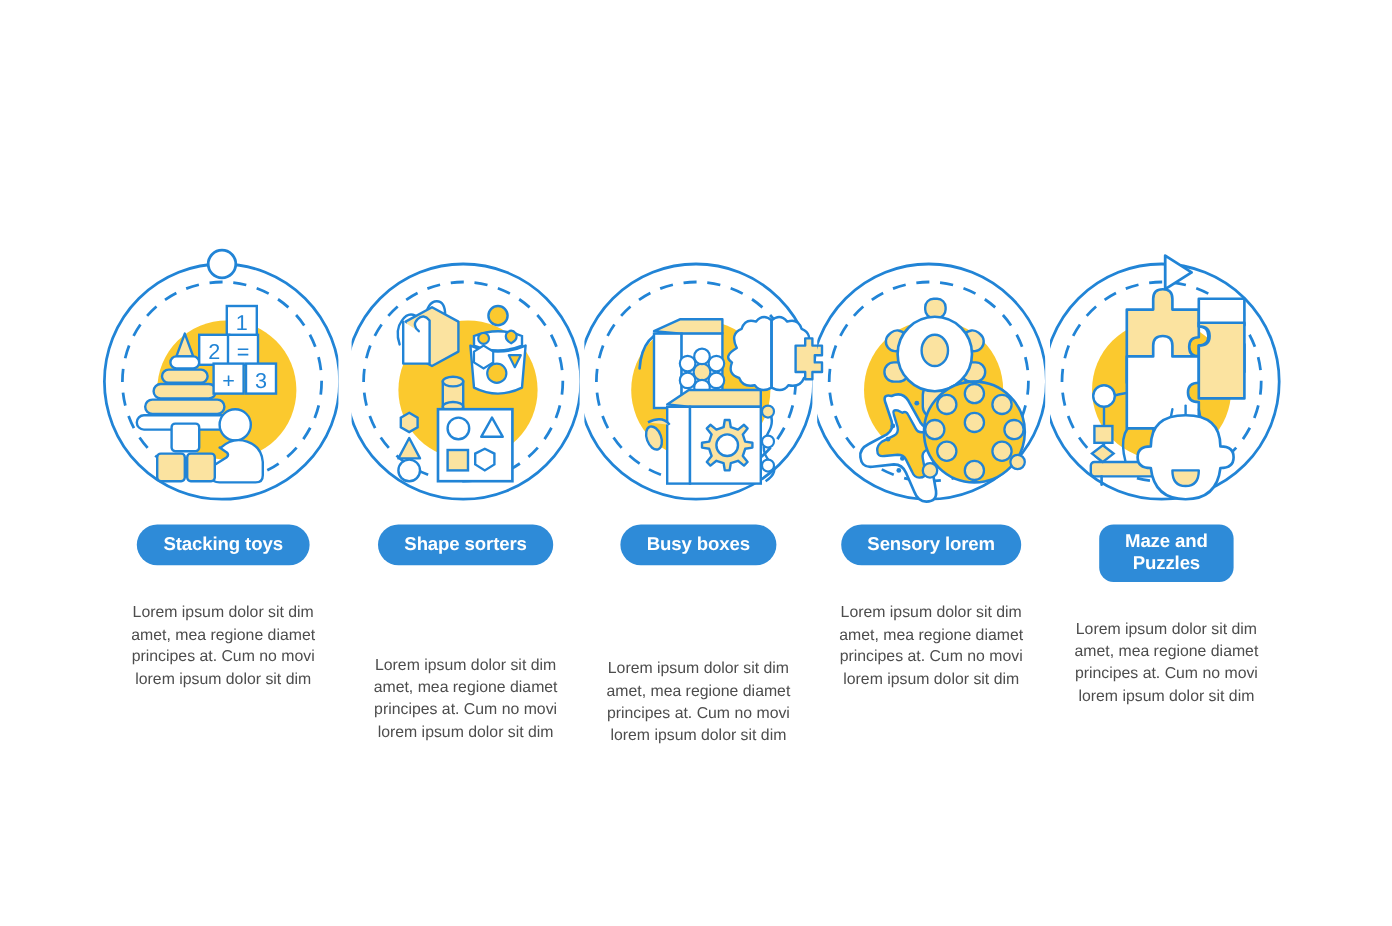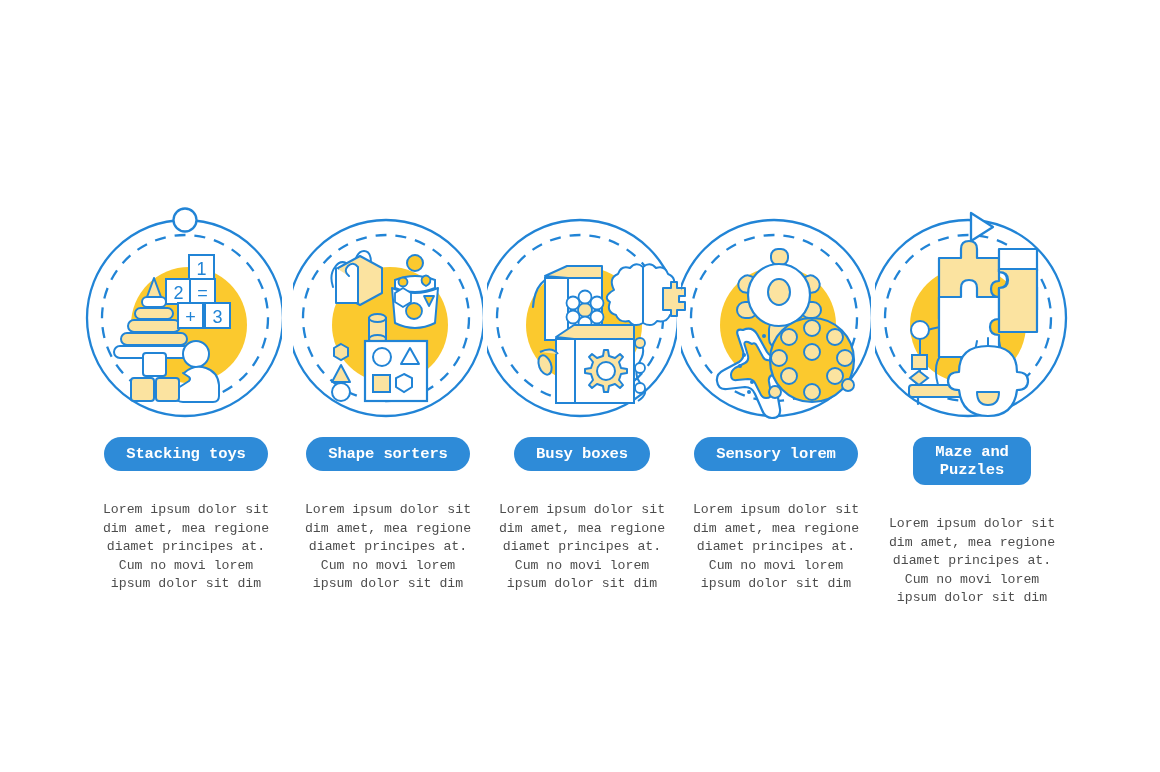--- a/index.html
+++ b/index.html
@@ -33,33 +33,32 @@
     width: 1160px;
     height: 772px;
     pointer-events: none;
   }
   .steps {
     position: absolute;
     left: 0;
     top: 437px;
     width: 1016px;
     height: 180px;
-    font-family: Liberation Mono, monospace;
   }
   .step {
     position: absolute;
     top: 0;
     width: 196px;
     display: flex;
     flex-direction: column;
     align-items: center;
   }
   .step-0 { left: 88px; }
-  .step-1 { left: 290px; }
-  .step-2 { left: 484px; }
+  .step-1 { left: 290px; gap: 44px; }
+  .step-2 { left: 484px; gap: 47px; }
   .step-3 { left: 678px; }
   .step-4 { left: 874px; }
 
   .pill {
     background: #2e8bd8;
     color: #ffffff;
     border-radius: 19px;
     font-size: 15.5px;
     font-weight: bold;
     line-height: 18px;

